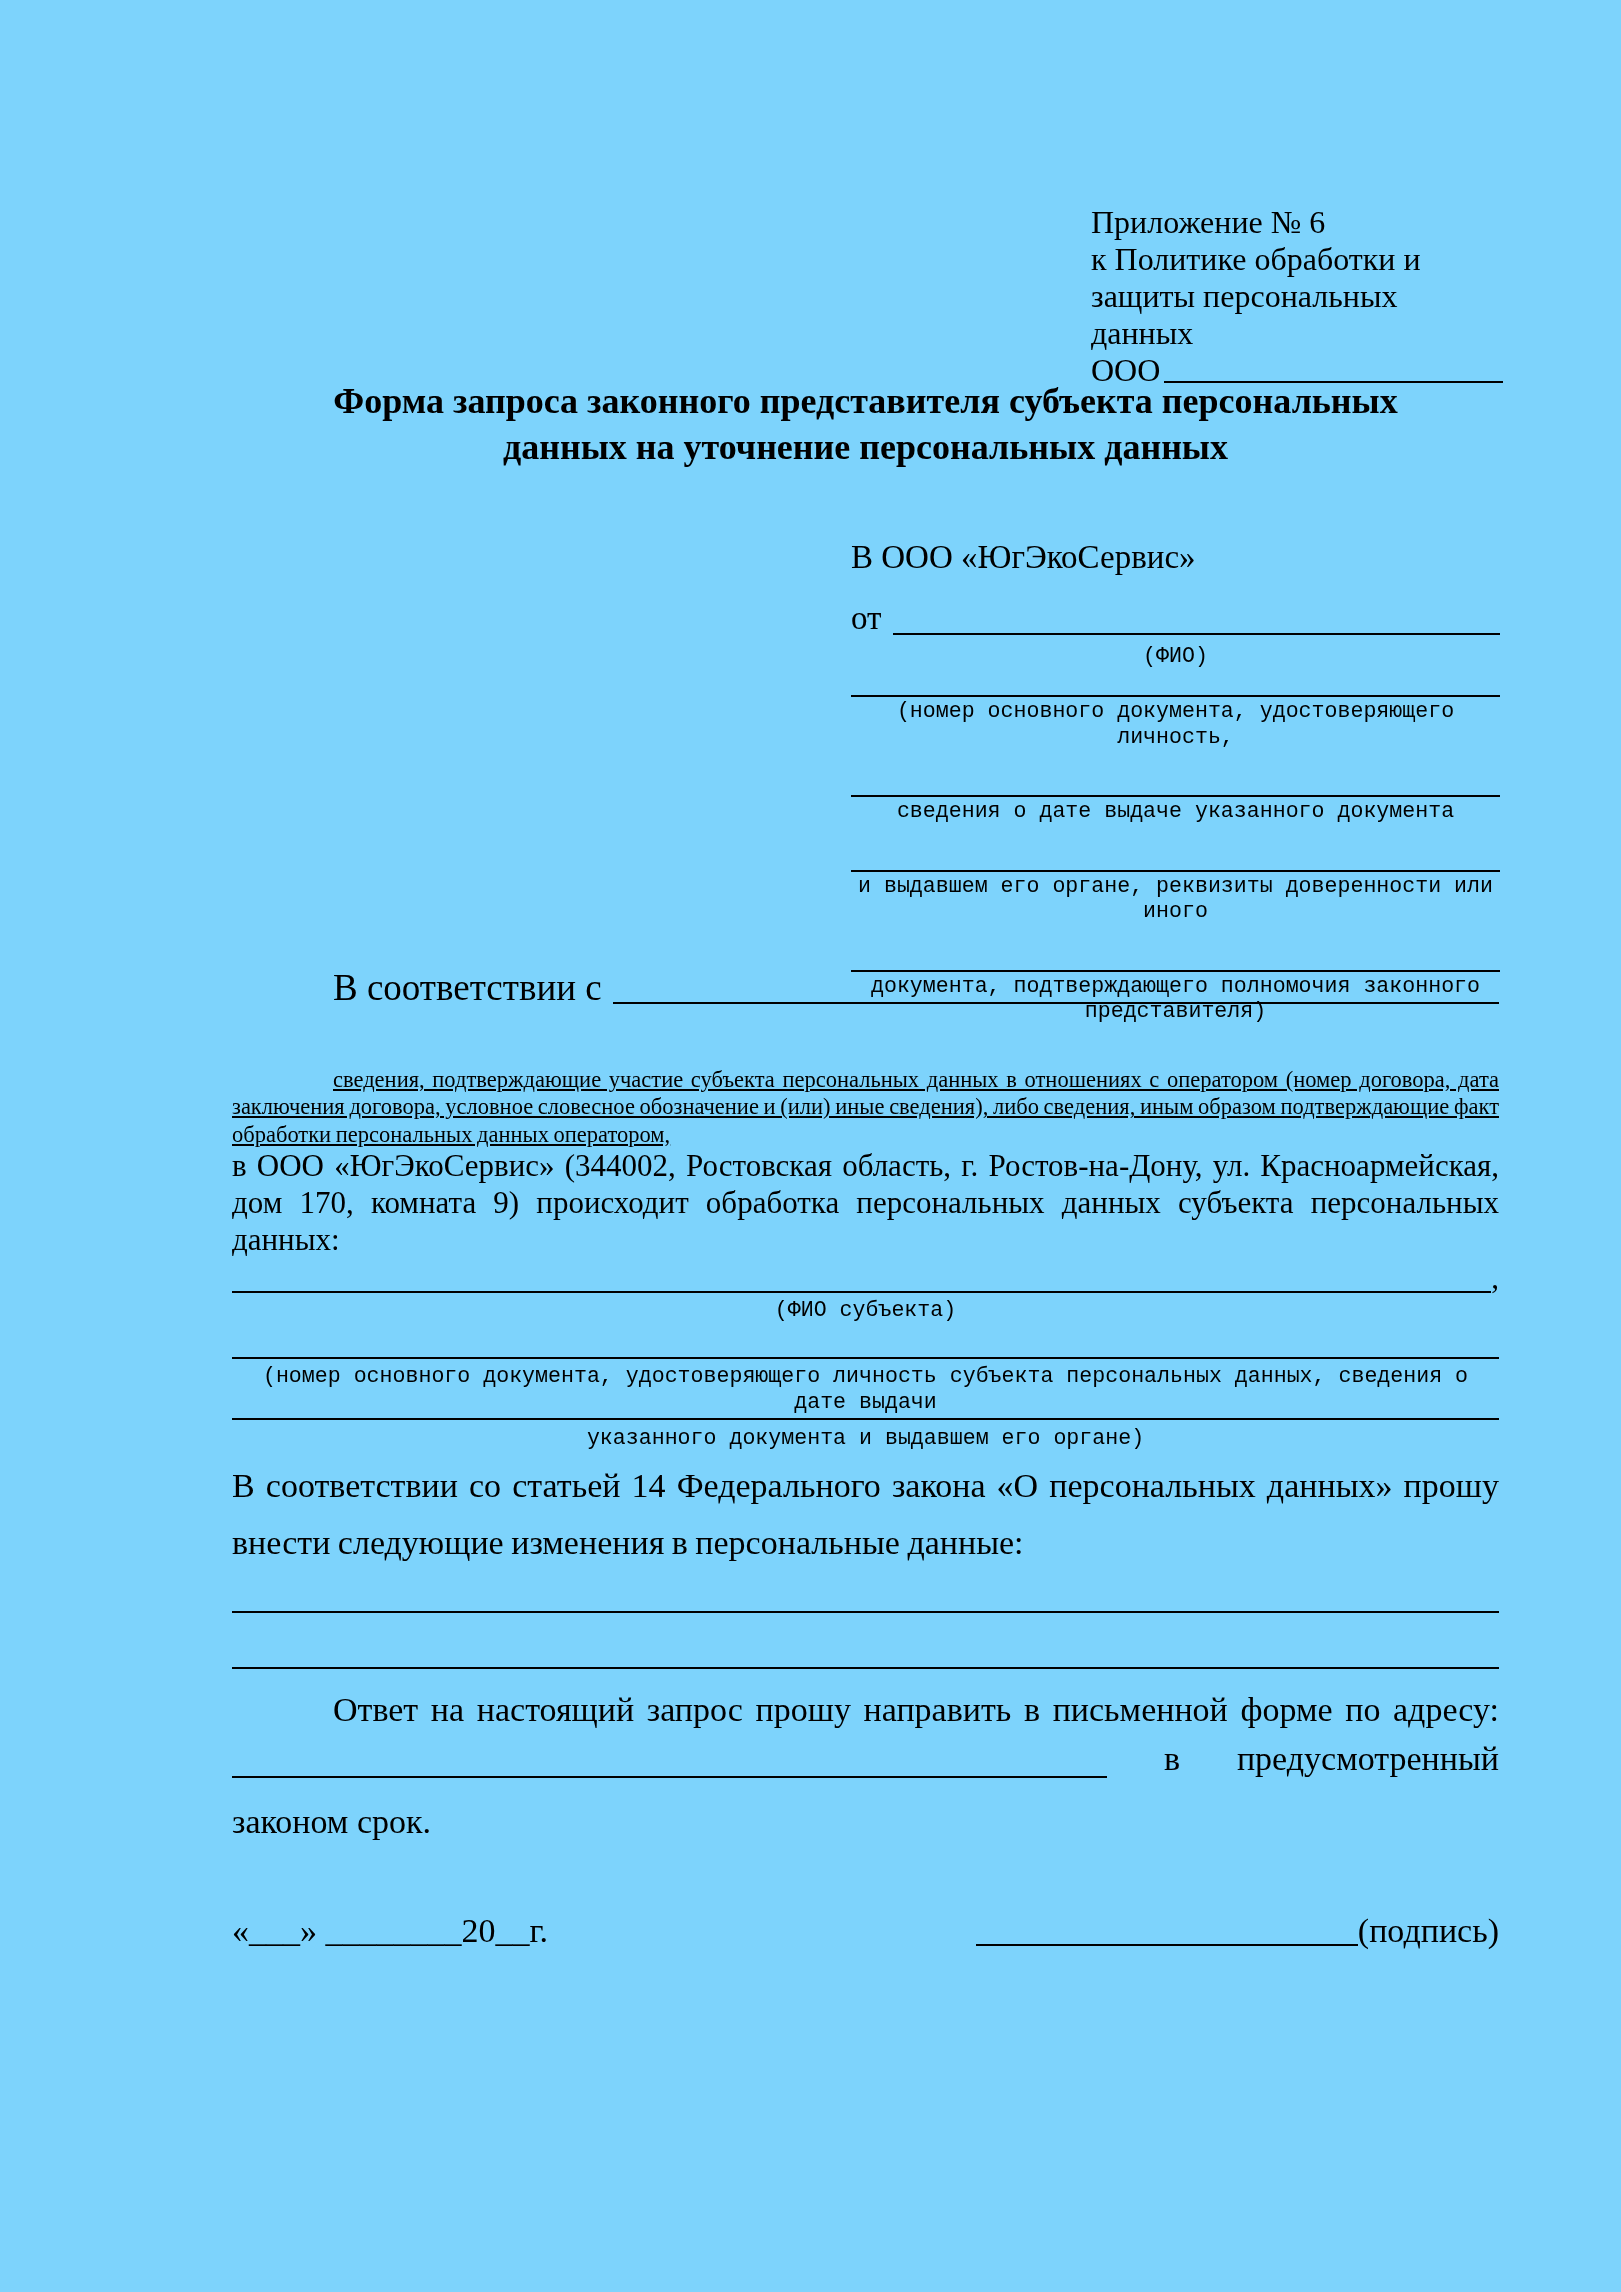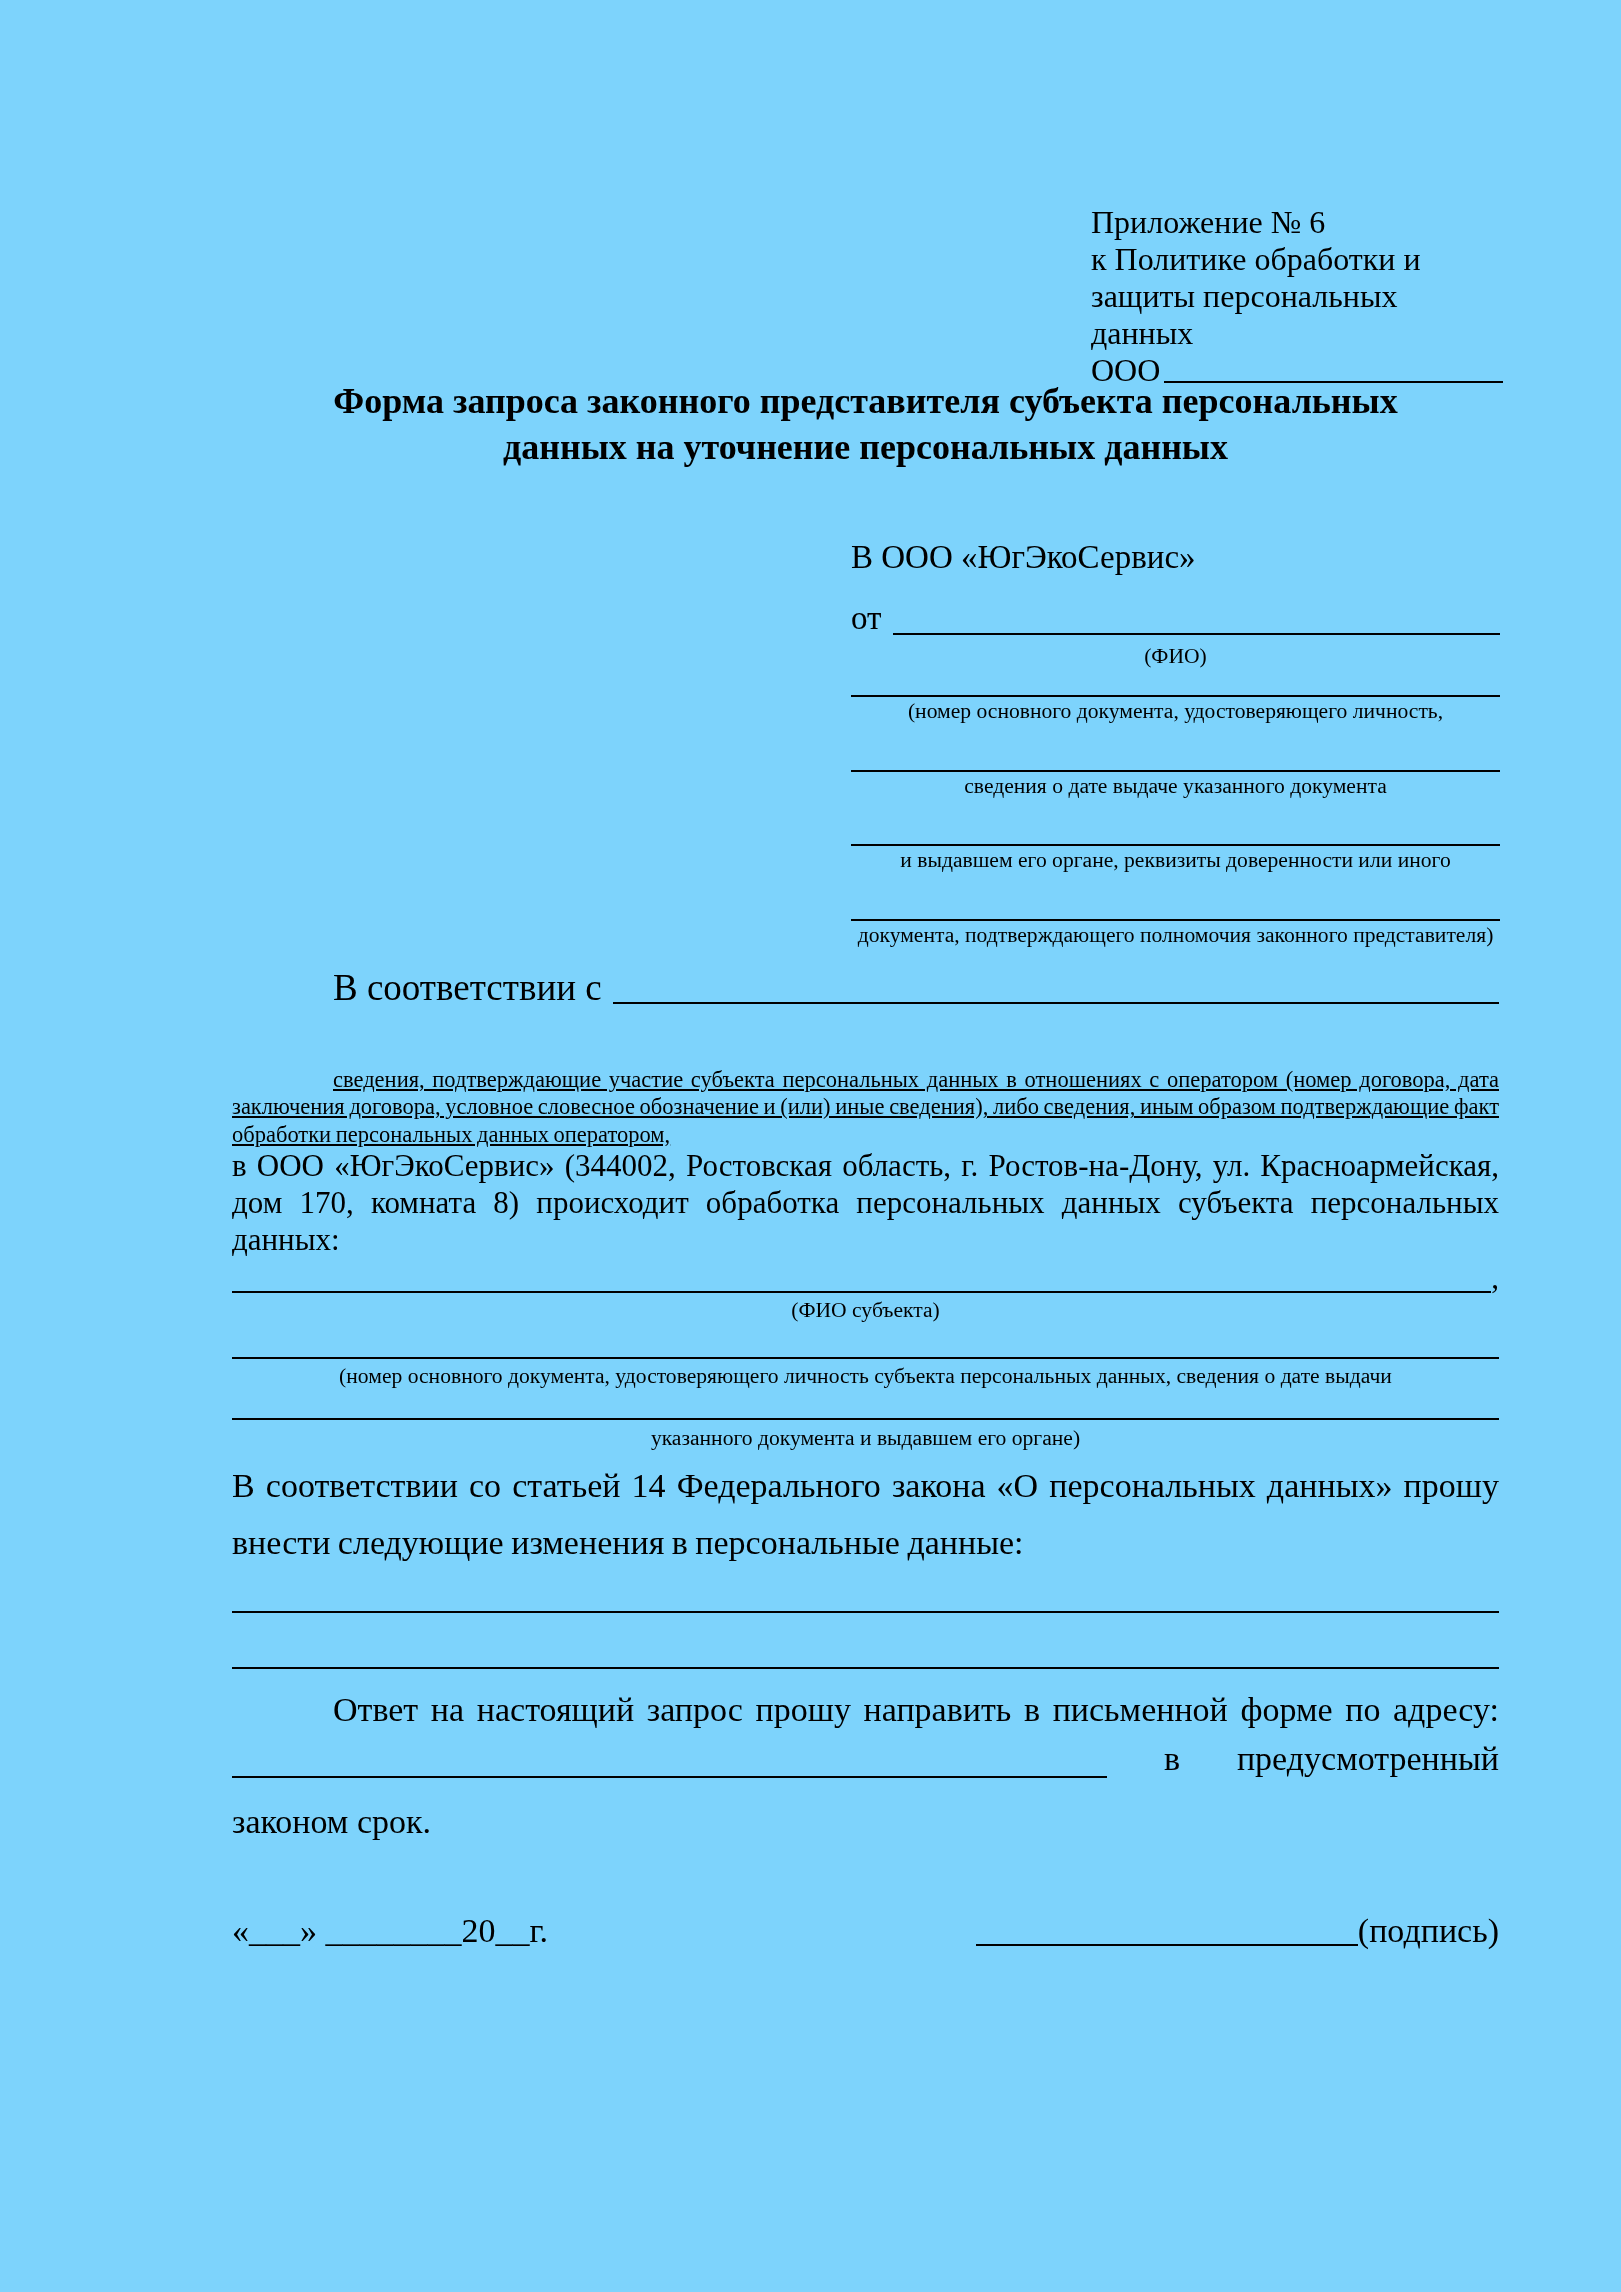--- a/index.html
+++ b/index.html
@@ -17,21 +17,21 @@
   .doc-header{left:1091px;top:204px;width:412px;font-size:32px;line-height:37px;}
   .ooo-row{display:flex;align-items:flex-start;}
   .ooo-row .hblank{flex:1;border-bottom:2px solid #000;margin-left:3.9px;height:29px;}
   
   .title{left:232px;top:378px;width:1267px;text-align:center;font-weight:bold;font-size:36px;line-height:46px;}
   
   .addressee{left:851px;top:537px;width:649px;}
   .addr-to{font-size:33px;line-height:41px;}
   .addr-from{display:flex;margin-top:19.6px;font-size:33px;line-height:41px;}
   .addr-from .blank{flex:1;border-bottom:2.9px solid #000;margin-left:11.8px;margin-bottom:3.9px;}
-  .cap{font-size:21.6px;line-height:25.5px;text-align:center;}
+  .cap{font-size:21.6px;line-height:25.5px;text-align:center;font-family:Liberation Mono, monospace;}
   .cap-fio{margin-top:5.9px;}
   .u-line{border-top:2.9px solid #000;height:0;}
   .u-first{margin-top:25.5px;}
   .u-next{margin-top:45px;}
   .u-cap{margin-top:2px;}
   
   .zapros{left:232px;top:970px;width:1267px;text-align:center;font-size:34px;line-height:43px;}
   
   .leadin{left:232px;top:966px;width:1267px;display:flex;font-size:37px;line-height:43px;}
   .leadin .indent{width:101px;}
@@ -100,21 +100,21 @@
 
 
   <div class="abs leadin">
     <span class="indent"></span>
     <span>В соответствии с</span>
     <span class="blank"></span>
   </div>
 
   <div class="abs footnote">сведения, подтверждающие участие субъекта персональных данных в отношениях с оператором (номер договора, дата заключения договора, условное словесное обозначение и (или) иные сведения), либо сведения, иным образом подтверждающие факт обработки персональных данных оператором,</div>
 
-  <div class="abs operator">в ООО «ЮгЭкоСервис» (344002, Ростовская область, г. Ростов-на-Дону, ул. Красноармейская, дом 170, комната 8) происходит обработка персональных данных субъекта персональных данных:</div>
+  <div class="abs operator">в ООО «ЮгЭкоСервис» (344002, Ростовская область, г. Ростов-на-Дону, ул. Красноармейская, дом 170, комната 9) происходит обработка персональных данных субъекта персональных данных:</div>
 
   <div class="abs blank-comma">
     <span class="blank"></span>
     <span>,</span>
   </div>
   <div class="abs cap cap-row" style="top:1298px;">(ФИО субъекта)</div>
 
   <div class="abs full-blank" style="top:1357px;"></div>
   <div class="abs cap cap-row" style="top:1364px;">(номер основного документа, удостоверяющего личность субъекта персональных данных, сведения о дате выдачи</div>
 

